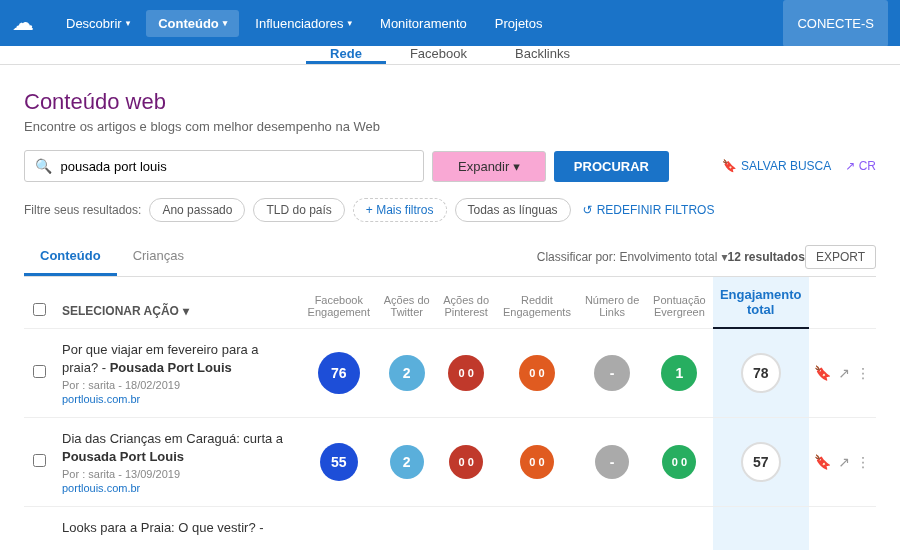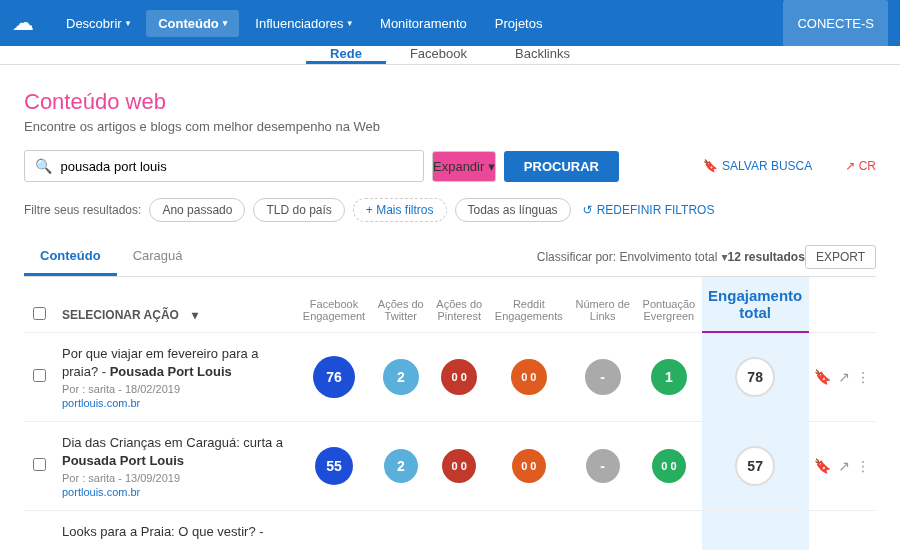--- a/index.html
+++ b/index.html
@@ -14,32 +14,32 @@
     .nav-item .arrow { font-size: 9px; }
     .nav-connect { margin-left: auto; background: rgba(255,255,255,0.2); color: white; padding: 16px 14px; border-radius: 3px; cursor: pointer; font-size: 13px; }
 
     
     .sub-nav { background: white; border-bottom: 1px solid #ddd; display: flex; justify-content: center; gap: 0; }
     .sub-nav-item { padding: 0 24px; font-size: 13px; color: #555; cursor: pointer; border-bottom: 3px solid transparent; }
     .sub-nav-item.active { color: #1a73c8; border-bottom: 3px solid #1a73c8; font-weight: 600; }
 
     
     .main { background: white; padding: 24px 24px 0 24px; min-height: 504px; }
-    .page-title { font-size: 22px; font-weight: 400; color: #ec4899; margin-bottom: 4px; }
+    .page-title { font-size: 22px; font-weight: 400; color: #701a75; margin-bottom: 4px; }
     .page-subtitle { font-size: 13px; color: #666; margin-bottom: 16px; }
 
     
     .search-bar { display: flex; align-items: center; gap: 8px; margin-bottom: 16px; }
     .search-input-wrap { display: flex; align-items: center; border: 1px solid #ccc; border-radius: 3px; padding: 7px 10px; flex: 1; max-width: 400px; background: white; }
     .search-icon { color: #888; margin-right: 8px; font-size: 14px; }
     .search-input { border: none; outline: none; font-size: 13px; flex: 1; }
-    .expand-btn { border: 1px solid #ccc; border-radius: 3px; padding: 7px 0; background: #ec4899; cursor: pointer; font-size: 13px; color: #333; display: flex; align-items: center; gap: 4px; }
+    .expand-btn { border: 1px solid #ccc; border-radius: 3px; padding: 7px 25px; background: #f9a8d4; cursor: pointer; font-size: 13px; color: #333; display: flex; align-items: center; gap: 4px; }
     .procurar-btn { background: #1a73c8; color: white; border: none; border-radius: 3px; padding: 8px 20px; font-size: 13px; font-weight: 600; cursor: pointer; }
     .save-search { margin-left: auto; font-size: 12px; color: #1a73c8; cursor: pointer; display: flex; align-items: center; gap: 4px; }
-    .cr-btn { font-size: 12px; color: #ef4444; cursor: pointer; margin-left: 25px; }
+    .cr-btn { font-size: 12px; color: #8b5cf6; cursor: pointer; margin-left: 6px; }
 
     
     .filters { display: flex; align-items: center; gap: 8px; margin-bottom: 16px; }
     .filter-label { font-size: 12px; color: #666; }
     .filter-chip { border: 1px solid #ccc; border-radius: 14px; padding: 4px 12px; font-size: 12px; color: #555; cursor: pointer; background: white; }
     .filter-chip.add { border-style: dashed; color: #1a73c8; }
     .reset-filters { color: #1a73c8; font-size: 12px; cursor: pointer; display: flex; align-items: center; gap: 4px; margin-left: 4px; }
 
     
     .content-tabs { display: flex; align-items: center; border-bottom: 1px solid #ddd; margin-bottom: 0; }
@@ -83,21 +83,21 @@
     .action-icon { color: #999; cursor: pointer; font-size: 14px; }
 
     
     .checkbox-col { width: 30px; }
     input[type=checkbox] { cursor: pointer; }
 
     
     .highlight-col { background: #e8f4fd; }
     thead th.highlight-col { background: #e8f4fd; }
 
-    .select-action { display: flex; align-items: center; gap: 13px; font-size: 12px; color: #555; font-weight: 600; cursor: pointer; }
+    .select-action { display: flex; align-items: center; gap: 4px; font-size: 12px; color: #555; font-weight: 600; cursor: pointer; }
   </style>
 </head>
 <body>
 
 <nav class="top-nav">
   <span class="nav-logo">☁</span>
   <div class="nav-items">
     <div class="nav-item">
       <span>Descobrir</span>
       <span class="arrow">▾</span>
@@ -159,21 +159,21 @@
     <button class="filter-chip add">+ Mais filtros</button>
     <button class="filter-chip">Todas as línguas</button>
     <span class="reset-filters">
       <span>↺</span>
       <span>REDEFINIR FILTROS</span>
     </span>
   </div>
 
   <div class="content-tabs">
     <div class="content-tab active">Conteúdo</div>
-    <div class="content-tab">Caraguá</div>
+    <div class="content-tab">Crianças</div>
     <div class="tab-right">
       <div class="sort-by">
         <span>Classificar por: Envolvimento total</span>
         <span>▾</span>
       </div>
       <span class="results-count">12 resultados</span>
       <button class="export-btn">EXPORT</button>
     </div>
   </div>
 
@@ -193,21 +193,21 @@
           <th style="white-space:pre-line;font-size:11px;color:#888;">Ações do
 Twitter</th>
           <th style="white-space:pre-line;font-size:11px;color:#888;">Ações do
 Pinterest</th>
           <th style="white-space:pre-line;font-size:11px;color:#888;">Reddit
 Engagements</th>
           <th style="white-space:pre-line;font-size:11px;color:#888;">Número de
 Links</th>
           <th style="white-space:pre-line;font-size:11px;color:#888;">Pontuação
 Evergreen</th>
-          <th class="highlight-col" style="white-space:pre-line;font-size:15px;color:#1a73c8;font-weight:700;border-bottom:2px solid #a21caf;">Engajamento
+          <th class="highlight-col" style="white-space:pre-line;font-size:13px;color:#1a73c8;font-weight:700;border-bottom:2px solid #0f172a;">Engajamento
 total</th>
           <th style="width:60px;"></th>
         </tr>
       </thead>
       <tbody>
 
         <tr>
           <td class="checkbox-col">
             <input type="checkbox" style="">
           </td>

